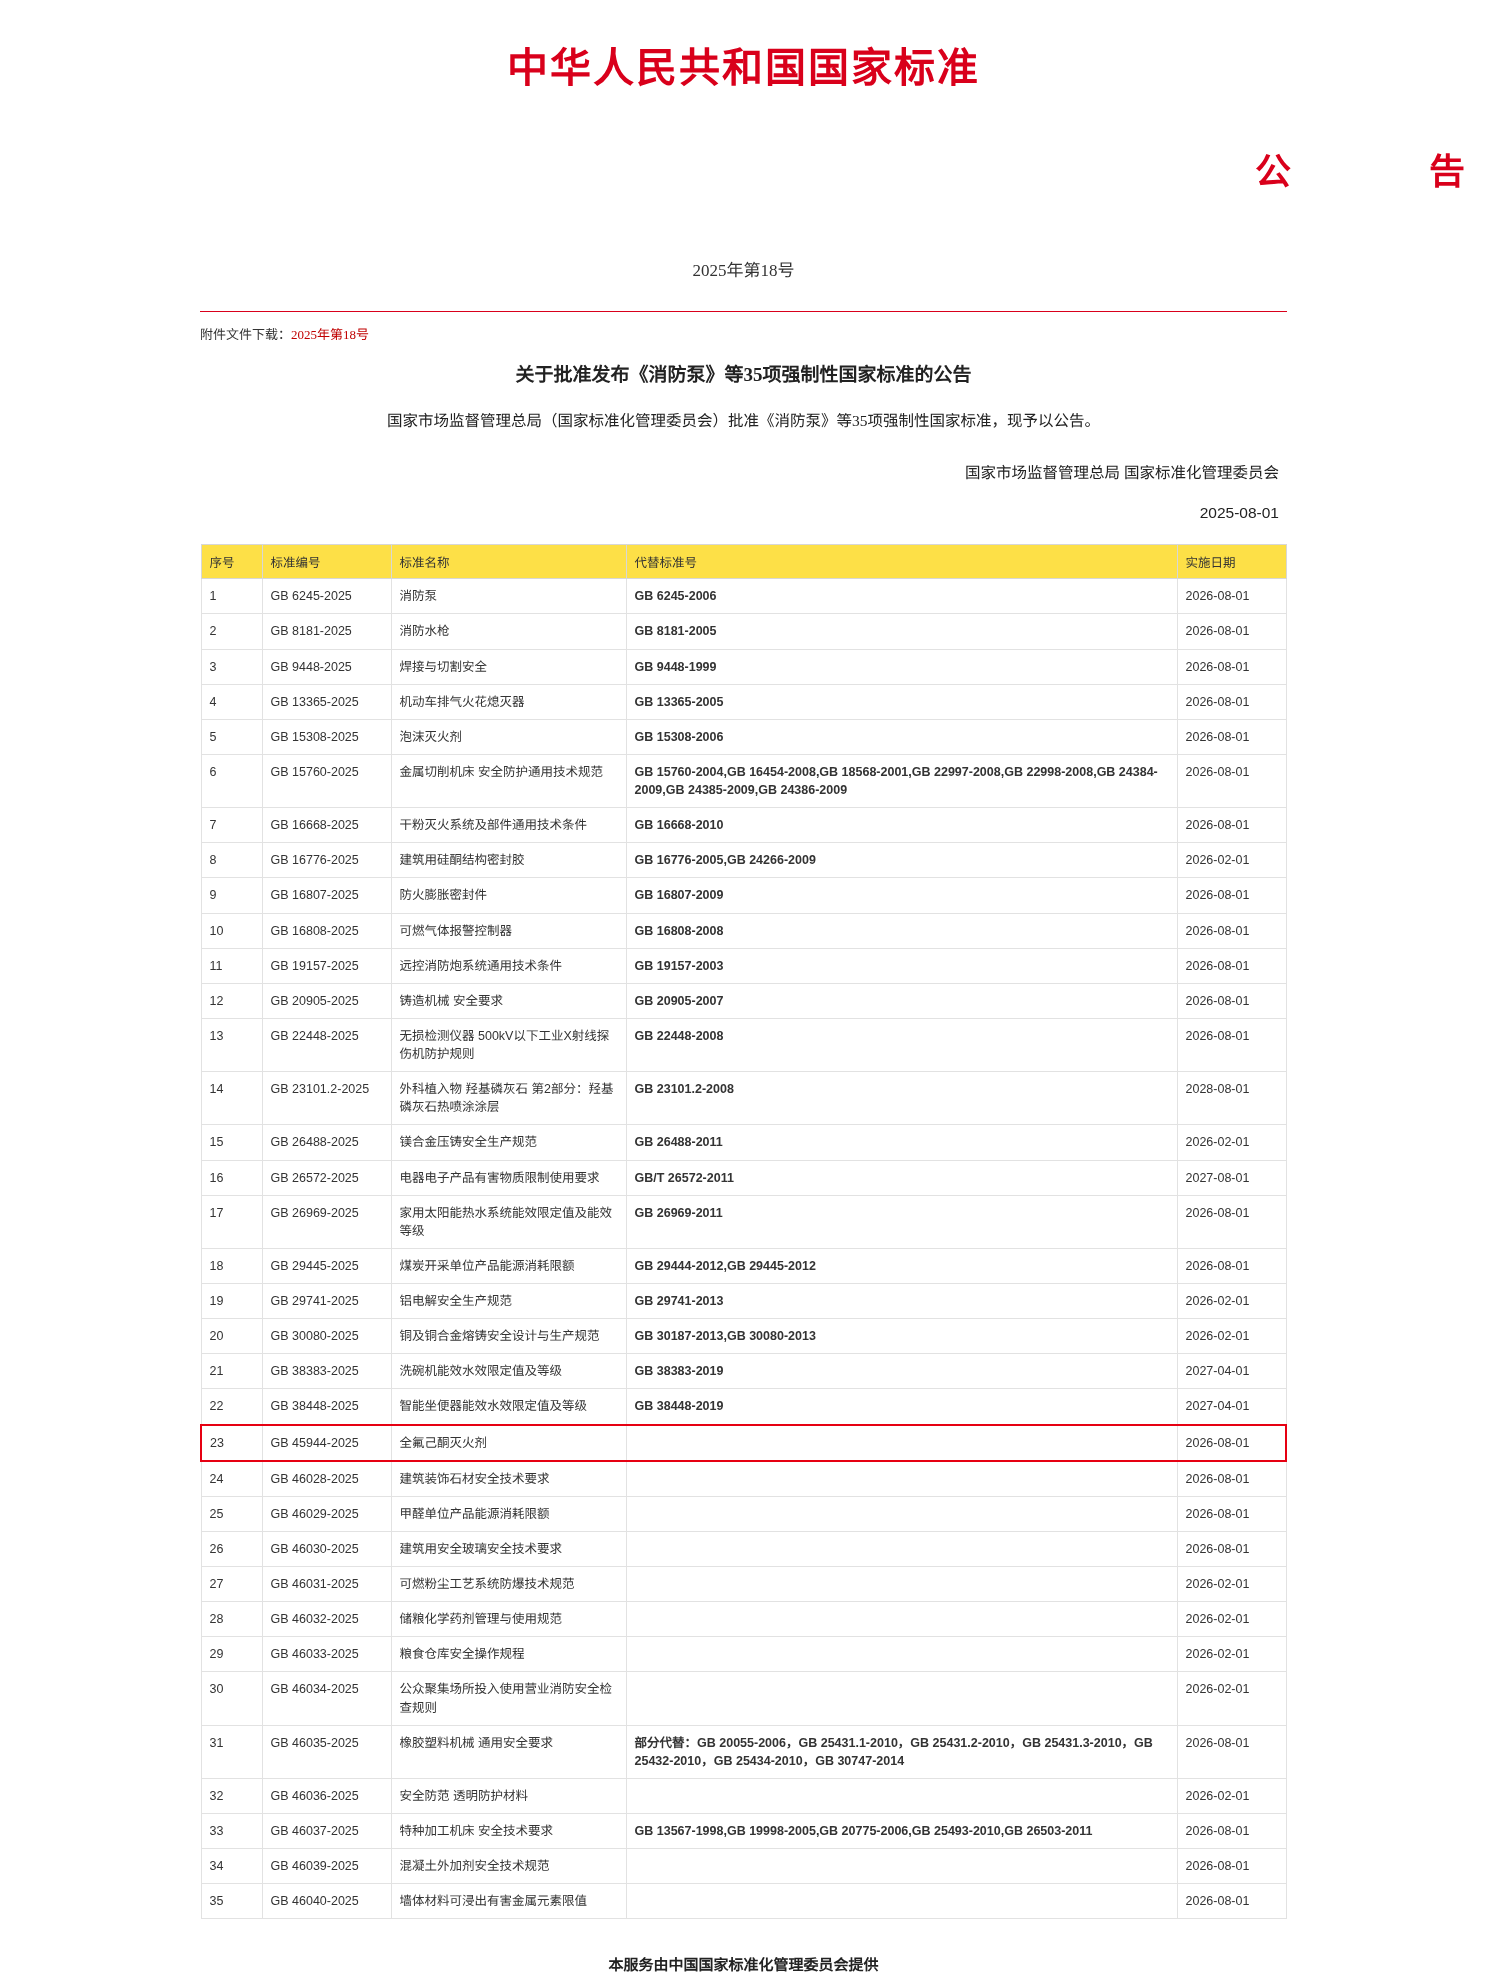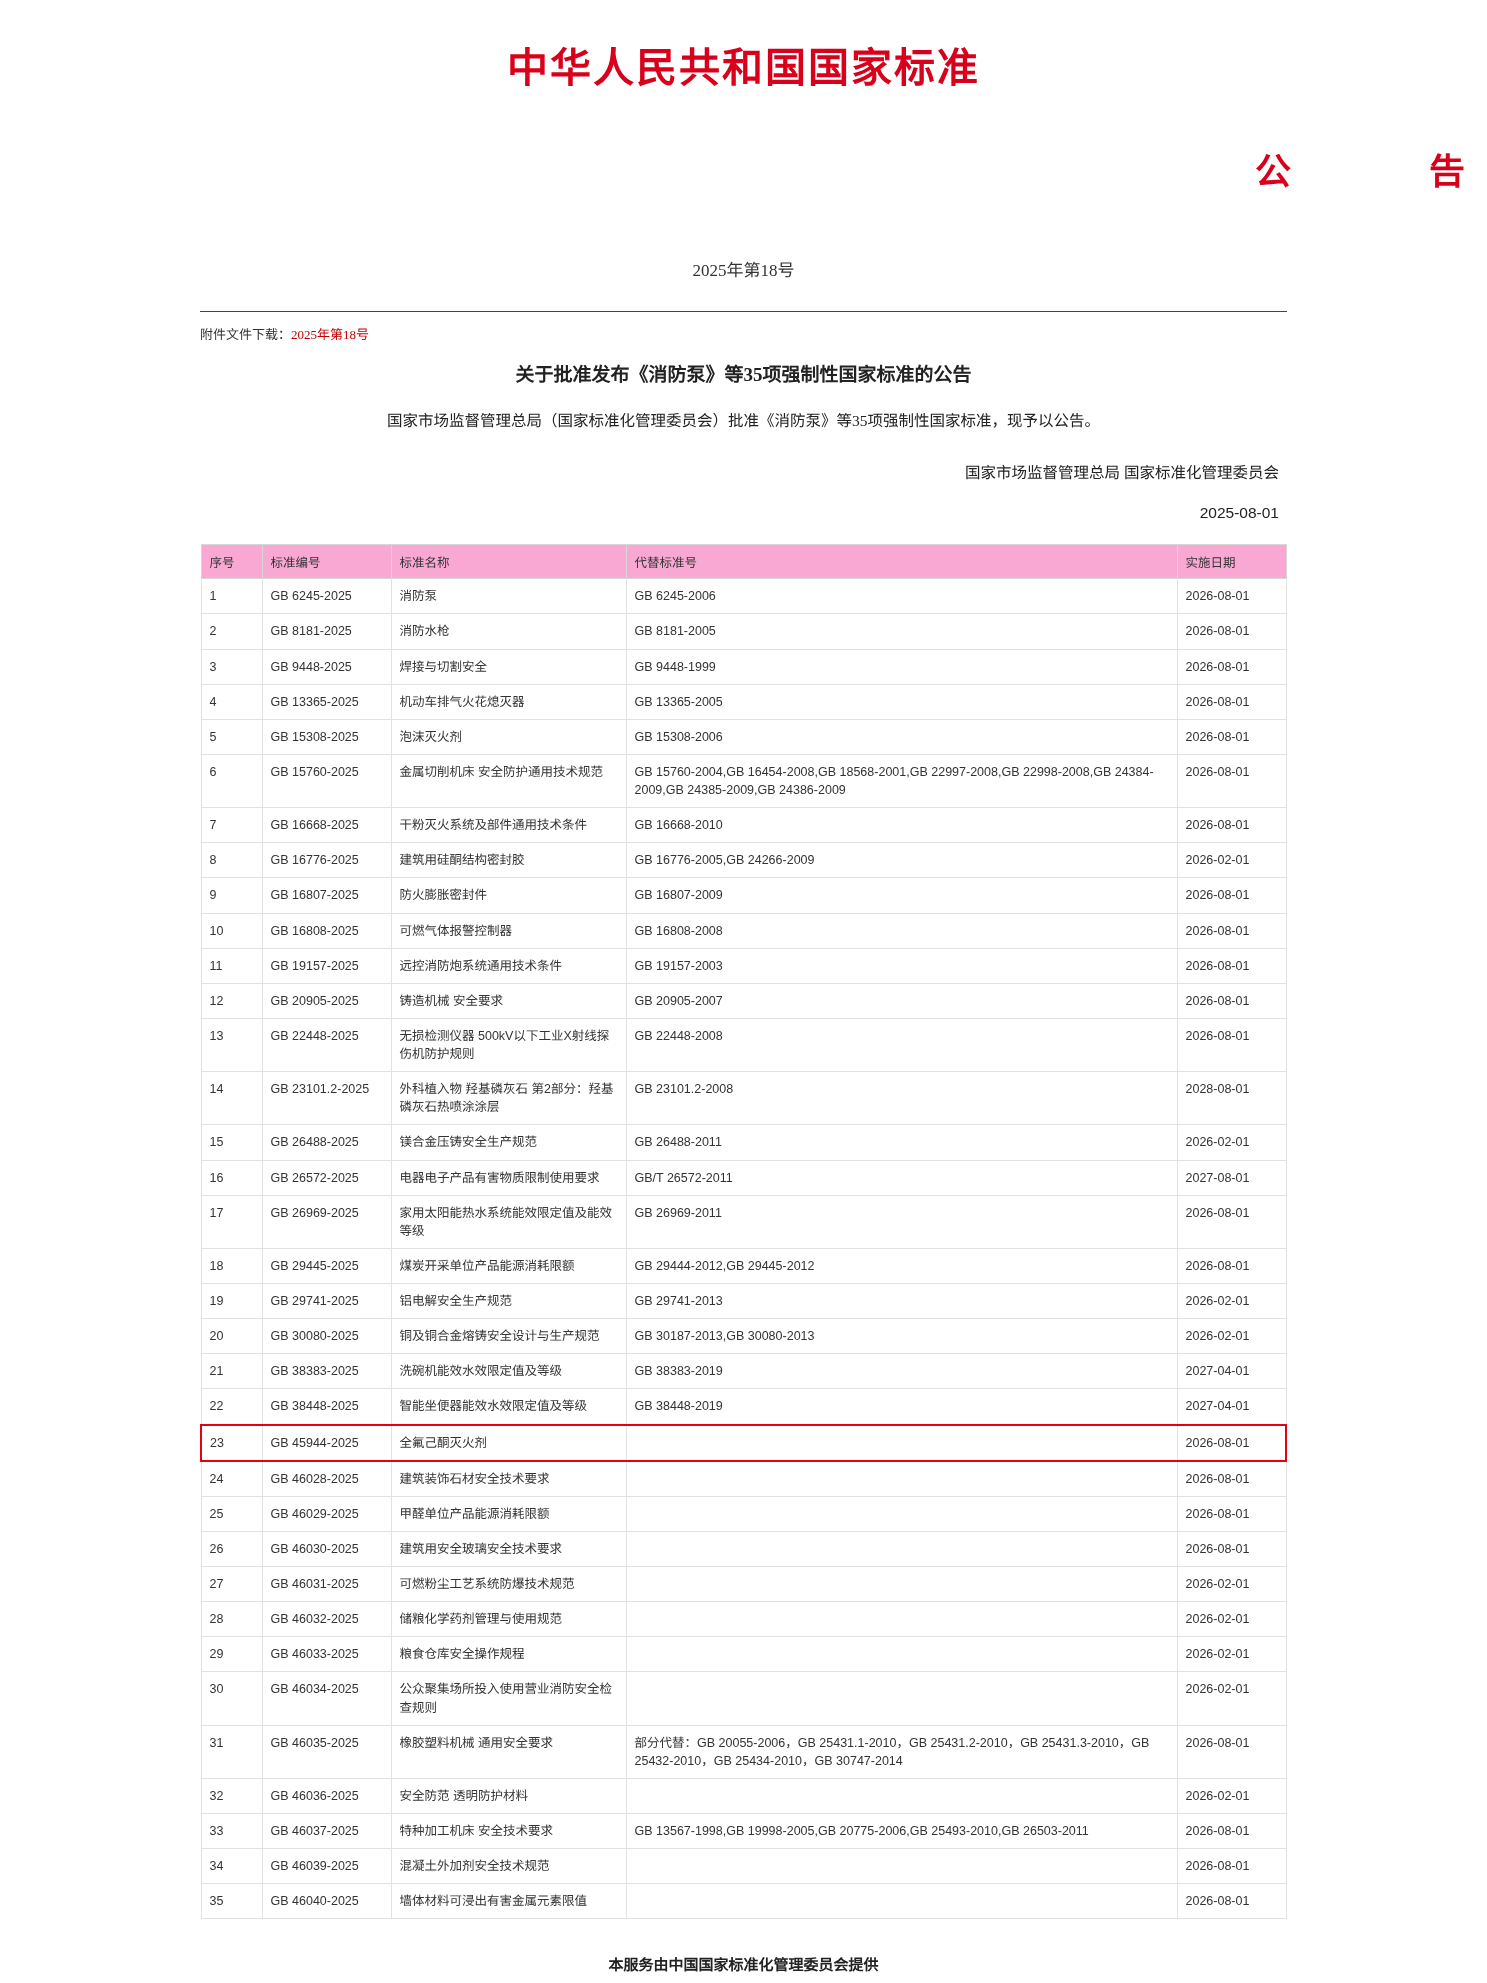--- a/index.html
+++ b/index.html
@@ -100,39 +100,39 @@
     box-sizing: border-box;
   }
   table.std-table {
     width: 1087px;
     margin: 22px auto 0 auto;
     border-collapse: collapse;
     table-layout: fixed;
     font-size: 12.5px;
   }
   table.std-table th {
-    background: #f9a8d4;
+    background: #fde047;
     border: 1px solid #d7d7d7;
     font-weight: normal;
     color: #333;
     text-align: left;
     padding: 7px 8px;
     font-size: 12.5px;
   }
   table.std-table td {
     border: 1px solid #e2e2e2;
     padding: 8px 8px;
     vertical-align: top;
     color: #333;
     line-height: 1.45;
   }
   td.c-idx { width: 44px; text-align: left; color: #333; }
   td.c-code { width: 112px; color: #1a4f8a; }
   td.c-name { width: 218px; color: #1a4f8a; }
-  td.c-old  { color: #333; }
+  td.c-old  { color: #333; font-weight: bold; }
   td.c-date { width: 92px; text-align: left; color: #333; white-space: nowrap; }
   th.h-idx { width: 44px; }
   th.h-code { width: 112px; }
   th.h-name { width: 218px; }
   th.h-date { width: 92px; }
   tr.highlight td {
     border-top: 2px solid #e60012;
     border-bottom: 2px solid #e60012;
   }
   tr.highlight td.c-idx { border-left: 2px solid #e60012; }

